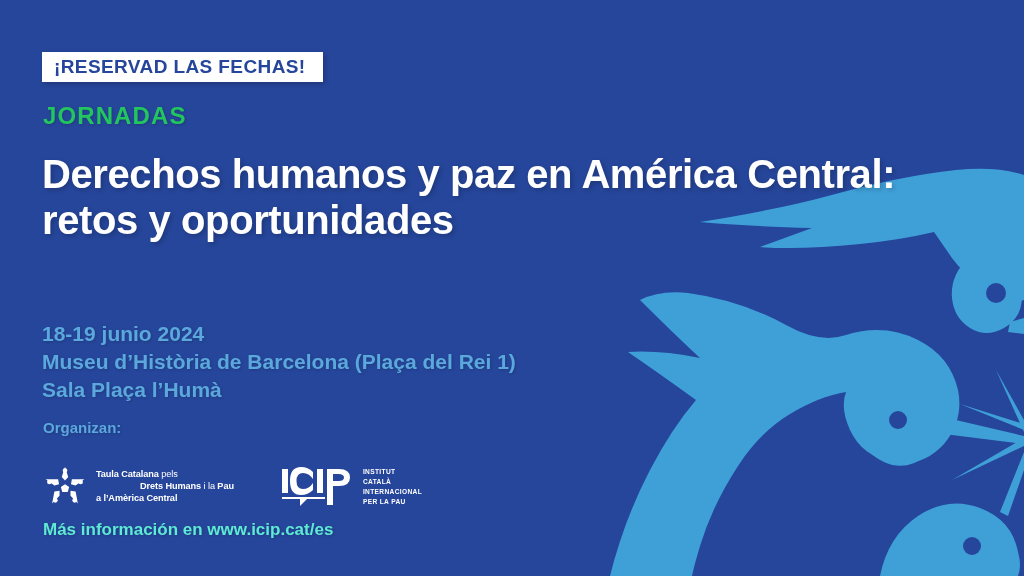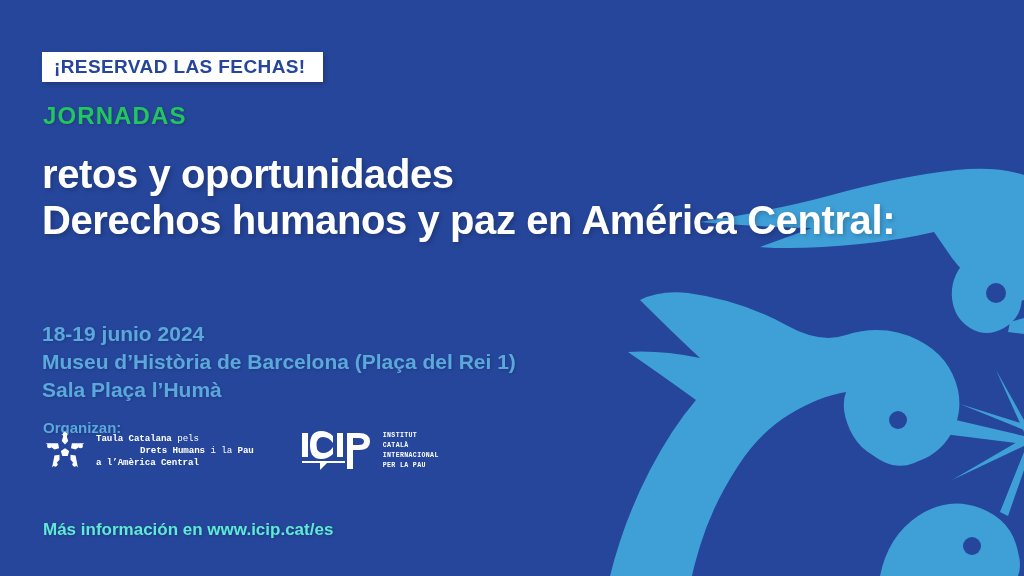--- a/index.html
+++ b/index.html
@@ -95,26 +95,25 @@
     left: 1px;
     color: #5ba8dc;
     font-size: 15px;
     font-weight: bold;
     line-height: 1;
     text-shadow: 1px 1px 3px rgba(0,0,0,0.18);
   }
 
   .logo-row {
     position: absolute;
-    top: 428px;
+    top: 464px;
     left: 0;
     display: flex;
     align-items: center;
     gap: 46px;
-    font-family: Liberation Mono, monospace;
   }
 
   
   .logo-taula { display: flex; align-items: center; gap: 8px; }
   .logo-taula .mark { width: 46px; height: 46px; flex: none; }
   .logo-taula .wordmark {
     color: #ffffff;
     font-size: 9.2px;
     line-height: 1.28;
     letter-spacing: -0.1px;
@@ -231,22 +230,22 @@
     </g>
   </svg>
 
   <div class="content">
 
     <div class="save-date-badge">¡RESERVAD LAS FECHAS!</div>
 
     <div class="kicker">JORNADAS</div>
 
     <div class="main-title">
+      <span class="line">Derechos humanos y paz en América Central:</span>
       <span class="line">retos y oportunidades</span>
-      <span class="line">Derechos humanos y paz en América Central:</span>
     </div>
 
     <div class="details">
       <span class="line">18-19 junio 2024</span>
       <span class="line">Museu d’Història de Barcelona (Plaça del Rei 1)</span>
       <span class="line">Sala Plaça l’Humà</span>
     </div>
 
     <div class="organizers-label">Organizan:</div>
 

